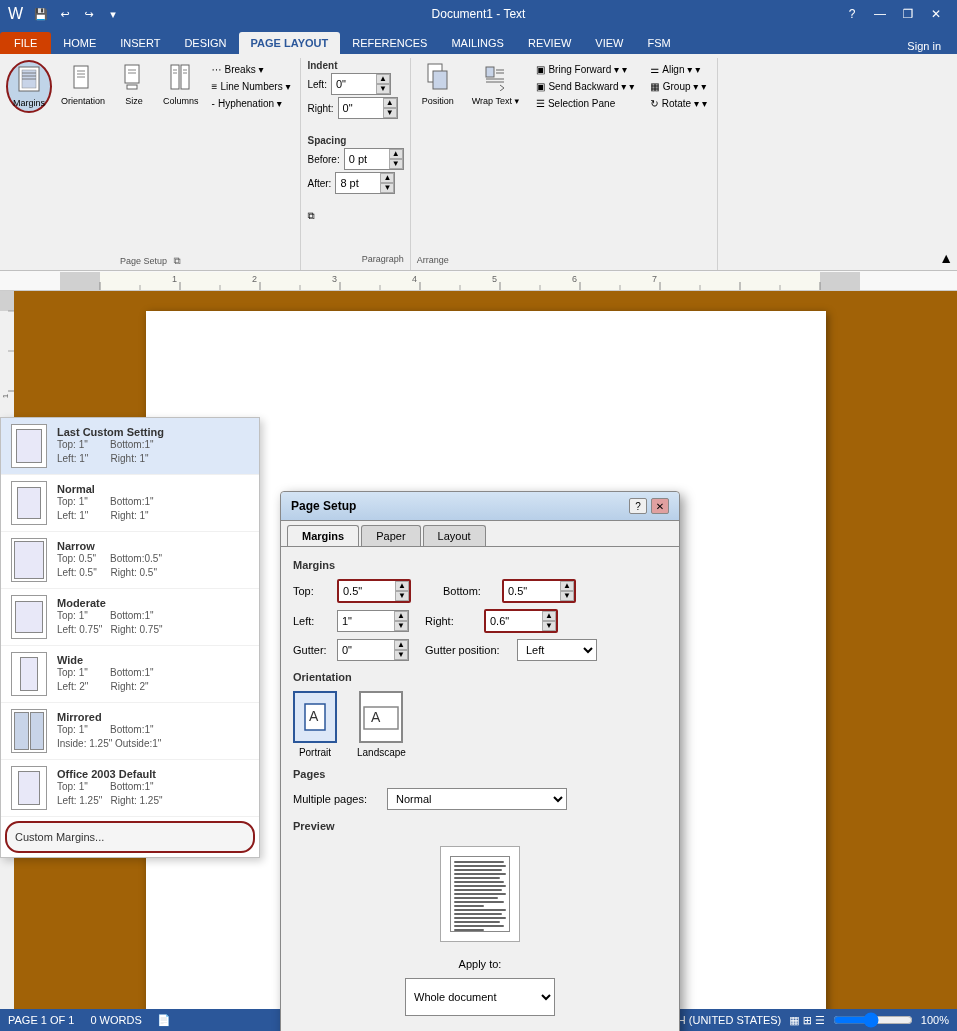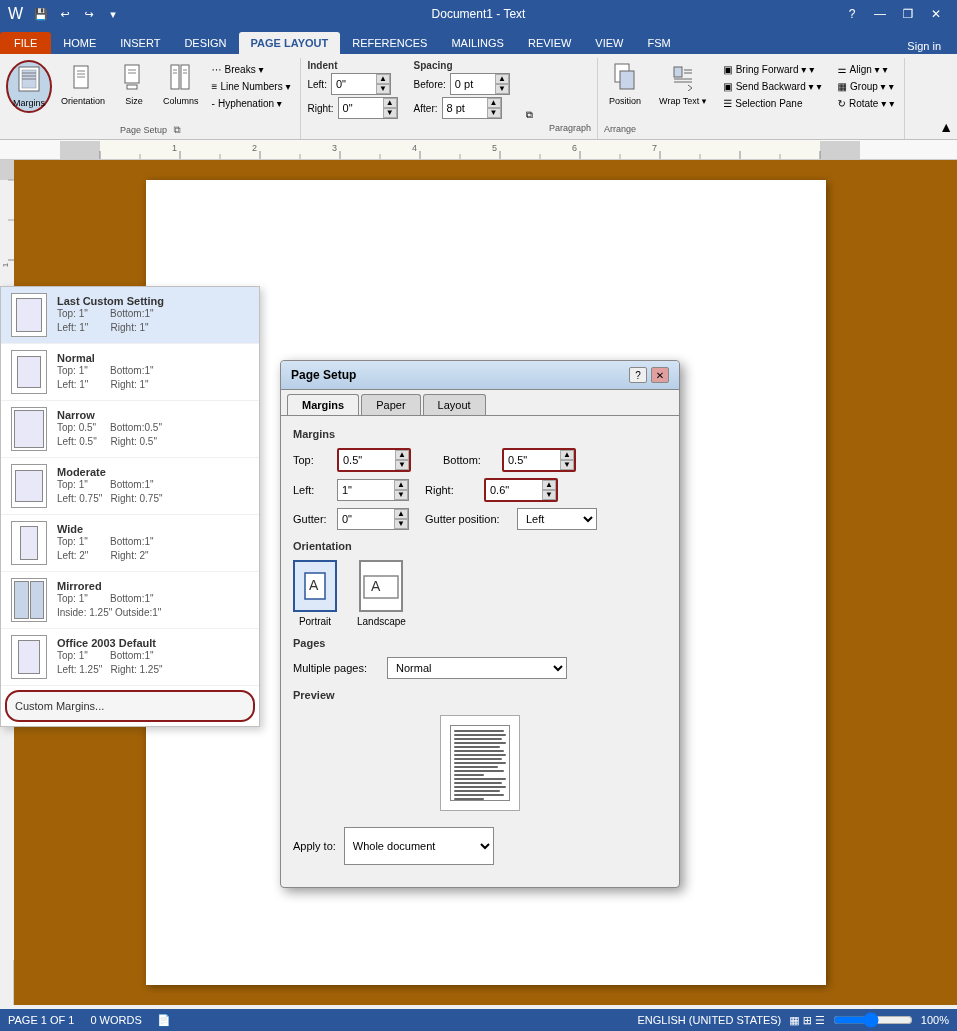--- a/index.html
+++ b/index.html
@@ -77,20 +77,21 @@
       font-size: 10px;
       white-space: nowrap;
     }
 
     
     .indent-spacing {
       display: flex;
       gap: 16px;
       padding: 2px 6px;
       border-right: 1px solid #d0d0d0;
+      flex-direction: column;
     }
     .indent-col { display: flex; flex-direction: column; gap: 2px; }
     .indent-row { display: flex; align-items: center; gap: 4px; font-size: 10px; }
     .col-label { font-size: 10px; font-weight: 600; color: #333; }
 
     
     .ruler { background: #f8f8f8; height: 20px; border-bottom: 1px solid #ccc; display: flex; align-items: center; padding-left: 60px; }
 
     
     .v-ruler { width: 14px; background: #f0f0f0; border-right: 1px solid #ccc; }
@@ -217,21 +218,21 @@
 
     .pages-section { margin-bottom: 10px; }
     .pages-select { height: 22px; border: 1px solid #888; font-size: 11px; padding: 0 4px; background: white; width: 180px; }
 
     .preview-section { margin-bottom: 10px; }
     .preview-box { border: 1px solid #aaa; background: white; width: 80px; height: 96px; margin: 6px auto; position: relative; display: flex; align-items: center; justify-content: center; }
     .preview-doc { width: 60px; height: 76px; border: 1px solid #888; background: white; position: relative; overflow: hidden; }
     .preview-lines { padding: 4px 3px; display: flex; flex-direction: column; gap: 2px; }
     .preview-line { height: 2px; background: #666; border-radius: 1px; }
 
-    .apply-row { display: flex; align-items: center; gap: 8px; margin-bottom: 10px; }
+    .apply-row { display: flex; align-items: center; gap: 8px; margin-bottom: 10px; flex-direction: column; }
     .apply-select { height: 38px; border: 1px solid #888; font-size: 11px; padding: 0 4px; background: white; width: 150px; }
 
     .dialog-btns { display: flex; justify-content: flex-end; gap: 8px; padding: 8px 12px; border-top: 1px solid #ccc; }
     .dlg-btn { padding: 4px 20px; font-size: 11px; border: 1px solid #888; background: #f0f0f0; cursor: pointer; border-radius: 3px; }
     .dlg-btn.ok { border: 2px solid #8b1a1a; border-radius: 12px; padding: 4px 24px; }
 
     .ribbon-tabs-row {
       display: flex;
       background: #2b579a;
       height: 26px;

